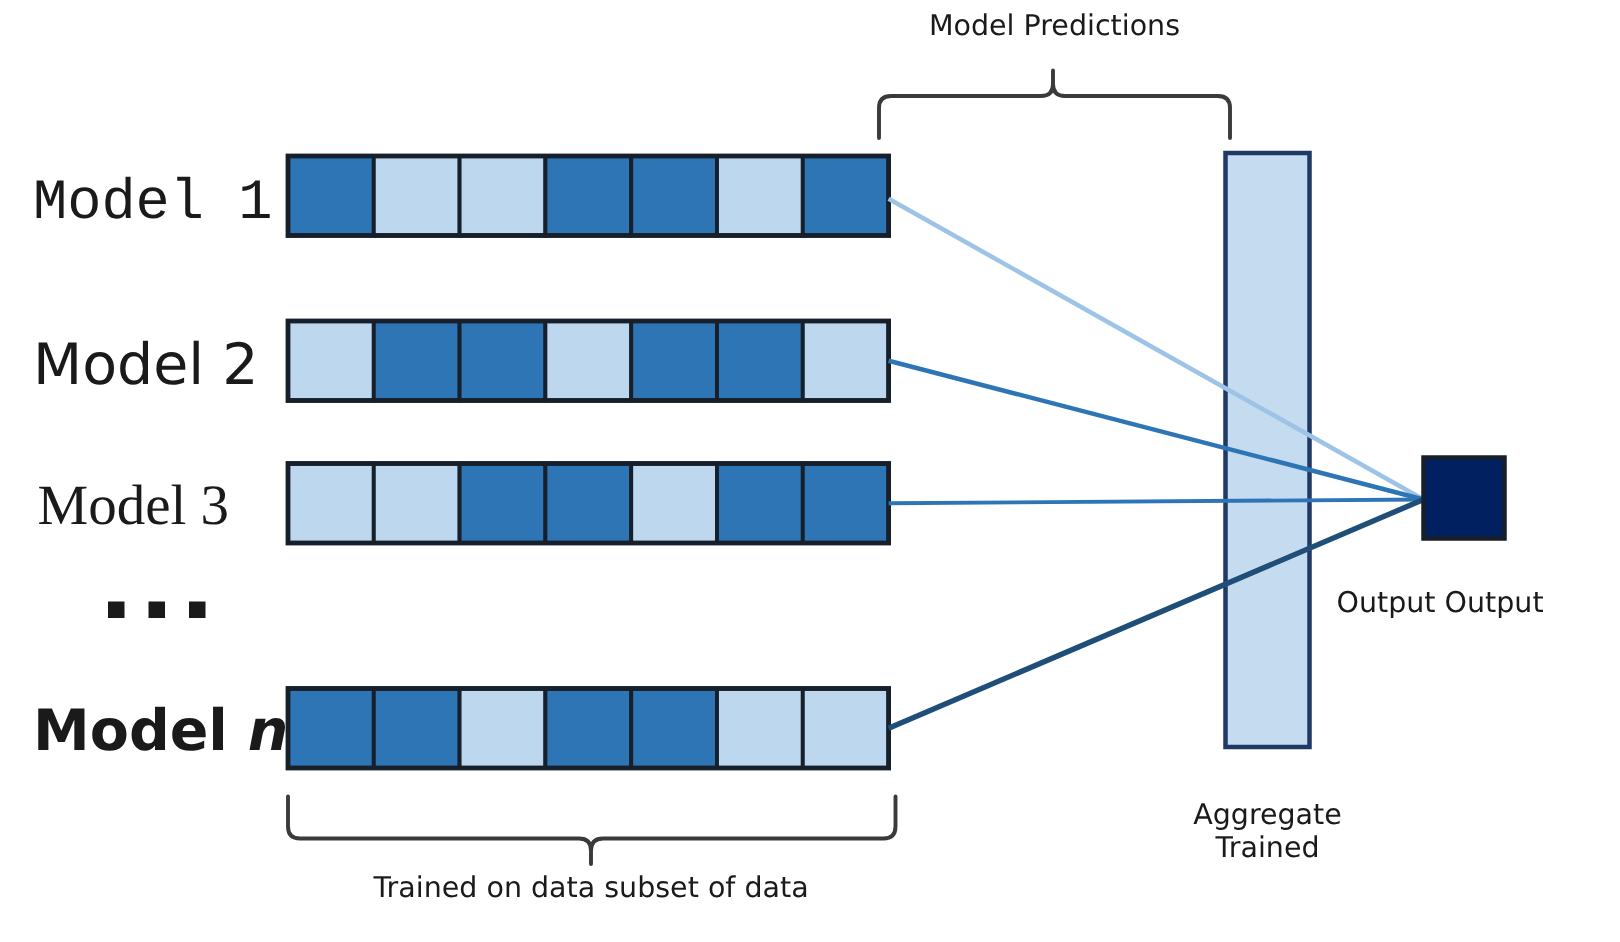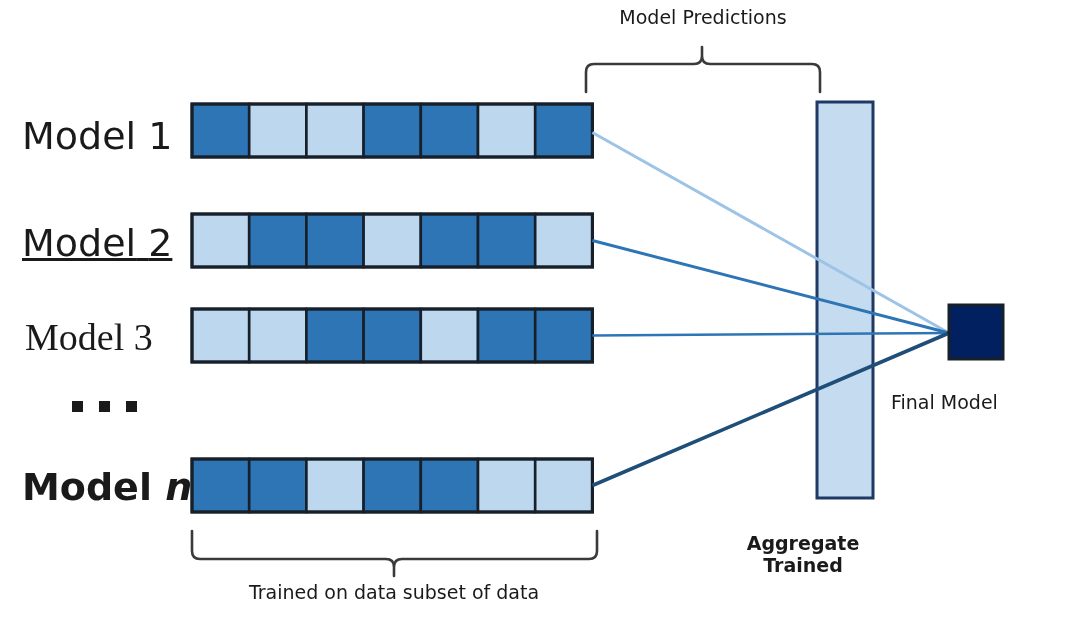--- a/index.html
+++ b/index.html
@@ -106,26 +106,26 @@
         <line x1="592.40" y1="335.50" x2="949" y2="333" stroke="#2E75B6" stroke-width="2.6"></line>
         <line x1="592.40" y1="485.50" x2="949" y2="333" stroke="#1F4E79" stroke-width="3.6"></line>
       </g>
       <rect id="final-output-box" x="949" y="305" width="54" height="54" fill="#002060" stroke="#17202A" stroke-width="3"></rect>
       <path id="top-bracket" d="M 586,92 L 586,72 Q 586,64 594,64 L 694,64 Q 702,64 702,56 L 702,47
              L 702,56 Q 702,64 710,64 L 812,64 Q 820,64 820,72 L 820,92" fill="none" stroke="#3a3a3a" stroke-width="2.6" stroke-linecap="round" stroke-linejoin="round"></path>
       <path id="bottom-bracket" d="M 192,531 L 192,551 Q 192,559 200,559 L 386,559 Q 394,559 394,567 L 394,576
              L 394,567 Q 394,559 402,559 L 589,559 Q 597,559 597,551 L 597,531" fill="none" stroke="#3a3a3a" stroke-width="2.6" stroke-linecap="round" stroke-linejoin="round"></path>
     </svg>
 
-  <div class="lbl model-label" style="left:22px; top:117px;">
+  <div class="lbl model-label" style="left:22px; top:117px;font-family:Liberation Mono, monospace;">
     <span>Model</span>
     <span>1</span>
   </div>
 
-  <div class="lbl model-label" style="left:22px; top:224px;text-decoration:underline;">
+  <div class="lbl model-label" style="left:22px; top:224px;">
     <span>Model</span>
     <span>2</span>
   </div>
 
   <div class="lbl model-label" style="left:25px; top:318px;font-family:Liberation Serif, serif;">
     <span>Model</span>
     <span>3</span>
   </div>
 
   <div class="lbl model-label" style="left:22px; top:468px;font-weight:bold;">
@@ -136,20 +136,20 @@
   <div class="ellipsis-dots" style="left:72px; top:401px;">
     <i></i>
     <i></i>
     <i></i>
   </div>
 
   <div class="lbl caption caption-center" style="left:553px; top:8px; width:300px;">Model Predictions</div>
 
   <div class="lbl caption caption-center" style="left:144px; top:583px; width:500px;">Trained on data subset of data</div>
 
-  <div class="lbl caption caption-center" style="left:703px; top:532px; width:200px; line-height:1.18;font-weight:bold;">
+  <div class="lbl caption caption-center" style="left:745px; top:532px; width:200px; line-height:1.18;">
     <span>Aggregate</span><br>
     <span>Trained</span>
   </div>
 
-  <div class="lbl caption" style="left:891px; top:393px;">Final Model</div>
+  <div class="lbl caption" style="left:891px; top:393px;">Output Output</div>
 
 </div>
 
 </body></html>

